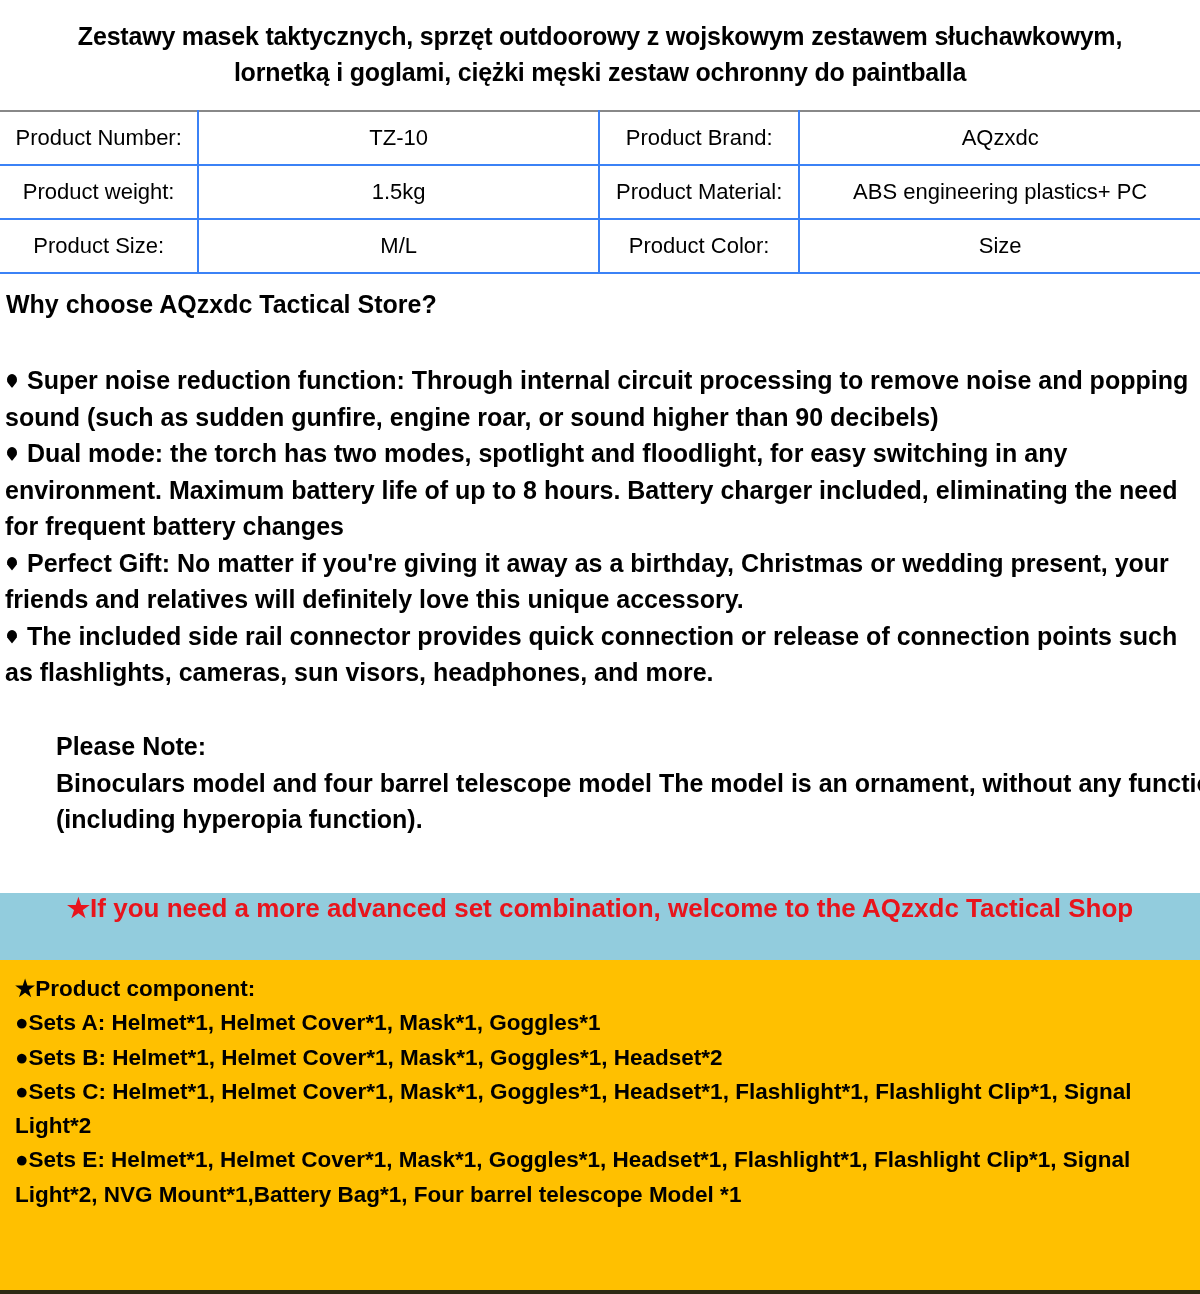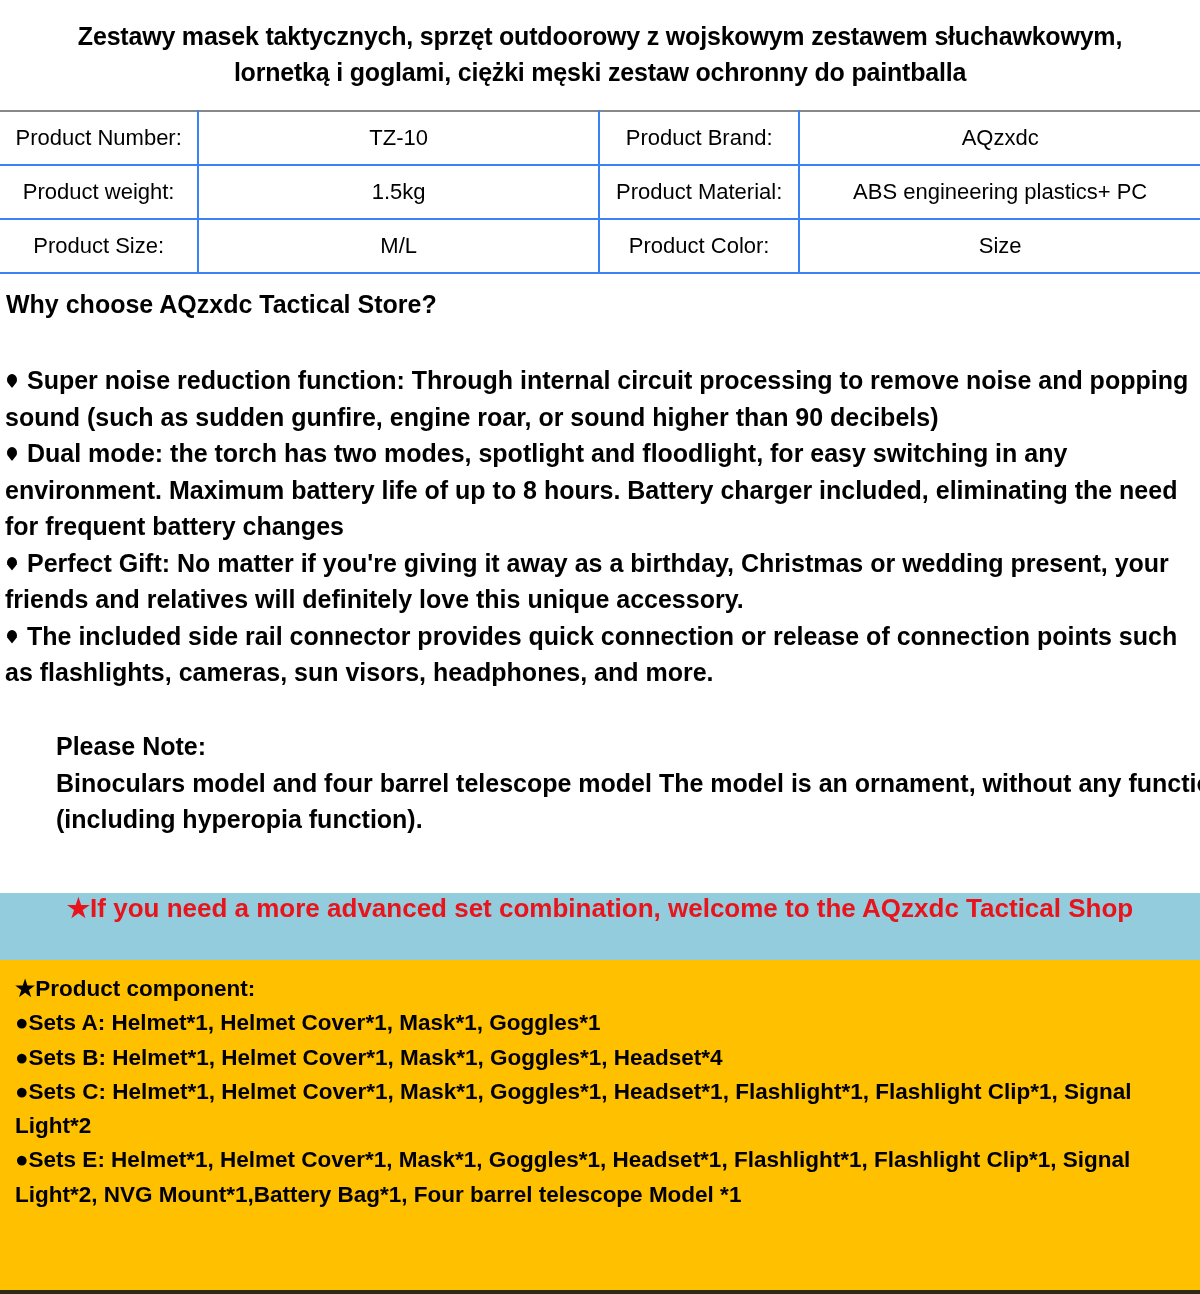--- a/index.html
+++ b/index.html
@@ -80,17 +80,17 @@
 </div>
 
 <div class="banner">
   <span class="banner-text">★If you need a more advanced set combination, welcome to the AQzxdc Tactical Shop</span>
 </div>
 
 <div class="components">
   <div class="components-inner">
     <p>★Product component:</p>
     <p>●Sets A: Helmet*1, Helmet Cover*1, Mask*1, Goggles*1</p>
-    <p>●Sets B: Helmet*1, Helmet Cover*1, Mask*1, Goggles*1, Headset*4</p>
+    <p>●Sets B: Helmet*1, Helmet Cover*1, Mask*1, Goggles*1, Headset*2</p>
     <p>●Sets C: Helmet*1, Helmet Cover*1, Mask*1, Goggles*1, Headset*1, Flashlight*1, Flashlight Clip*1, Signal Light*2</p>
     <p>●Sets E: Helmet*1, Helmet Cover*1, Mask*1, Goggles*1, Headset*1, Flashlight*1, Flashlight Clip*1, Signal Light*2, NVG Mount*1,Battery Bag*1, Four barrel telescope Model *1</p>
   </div>
 </div>
 
 </body></html>

